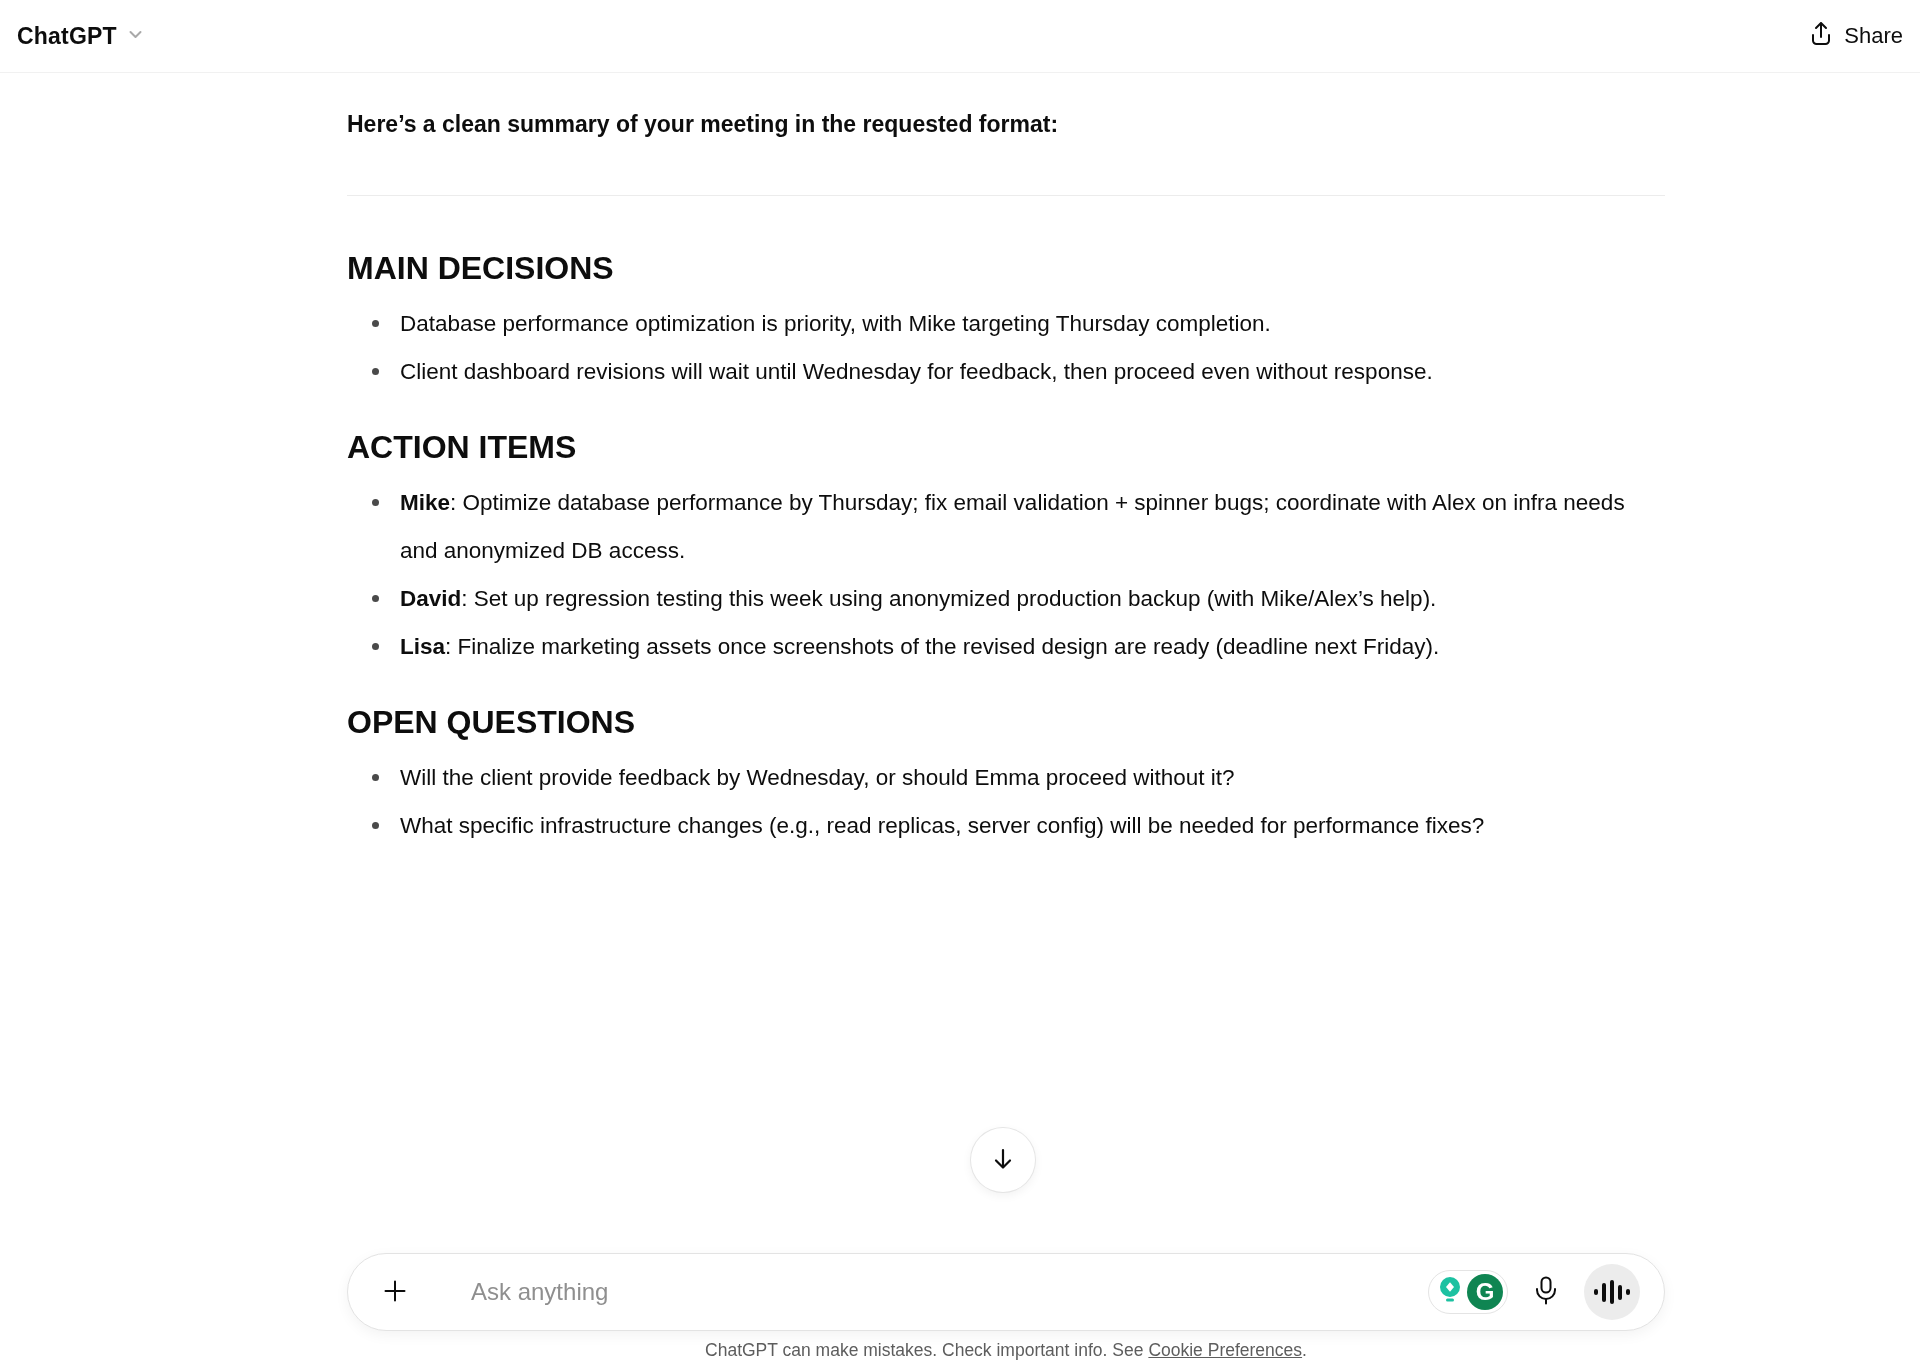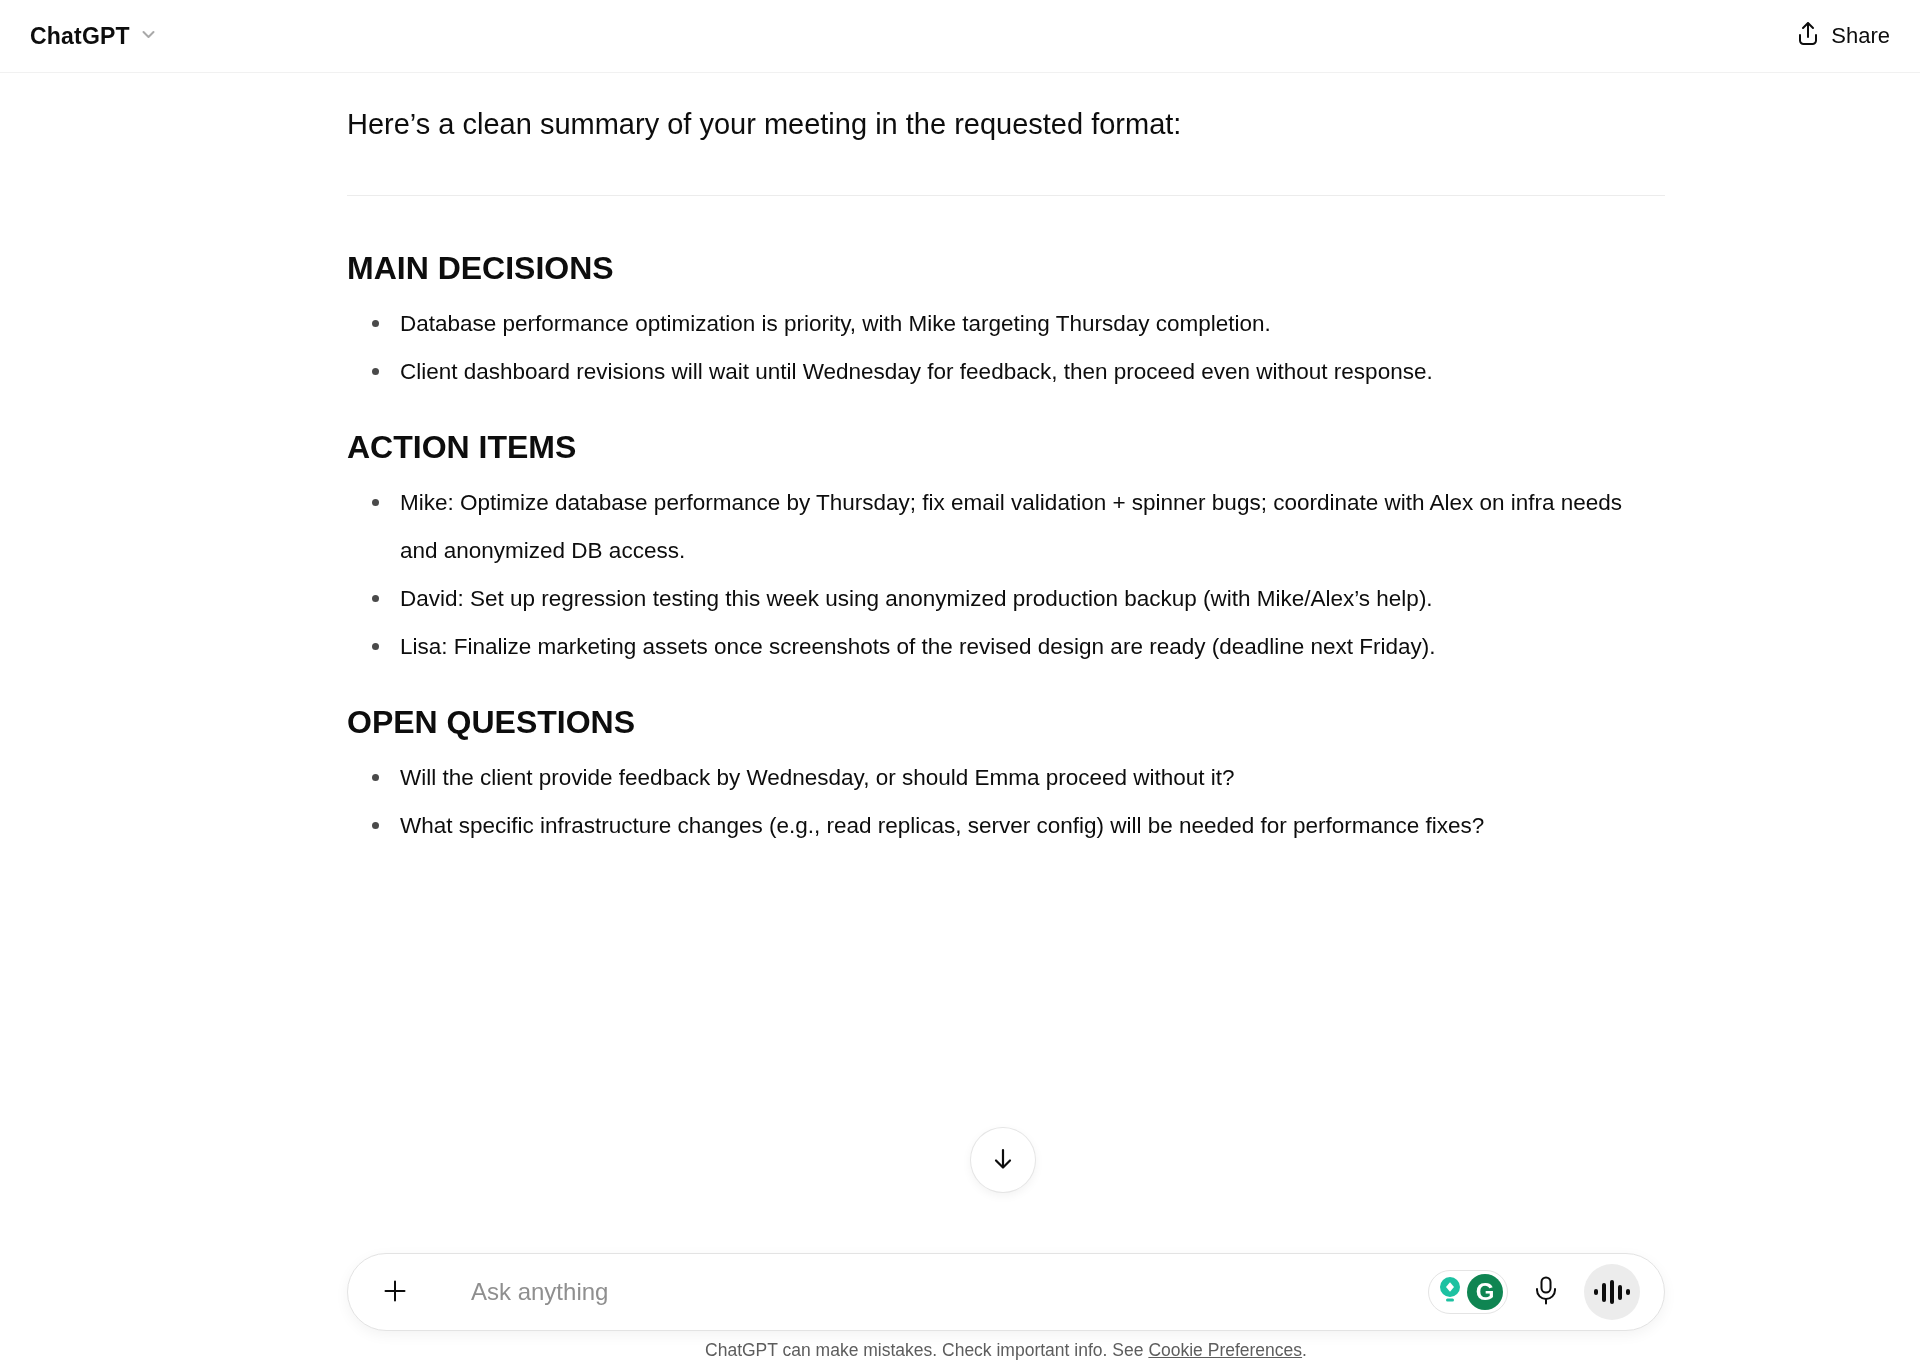--- a/index.html
+++ b/index.html
@@ -9,46 +9,46 @@
     font-family:"Liberation Sans", sans-serif;
     color:#0d0d0d; background:#fff;
     position:relative; overflow:hidden;
   }
 
   
   .topbar {
     position:absolute; top:0; left:0; right:0; height:73px;
     background:#fff; border-bottom:1px solid #f1f1f1;
     display:flex; align-items:center; justify-content:space-between;
-    padding:0 30px; z-index:10;
+    padding:0 17px; z-index:10;
   }
   .model-switcher { display:flex; align-items:center; gap:9px; cursor:pointer; }
   .model-label { font-size:23px; font-weight:600; letter-spacing:.2px; }
   .share-button {
     display:flex; align-items:center; gap:11px;
     background:none; border:none; cursor:pointer;
     font-family:inherit; font-size:22px; font-weight:500; color:#0d0d0d;
   }
 
   
   .column {
     position:absolute; top:73px; left:347px; width:1318px;
     padding-top:34px;
   }
-  .intro { font-size:29px; line-height:34px; }
+  .intro { font-size:23px; line-height:34px;font-weight:bold; }
   .divider { border:none; border-top:1px solid #ececec; margin-top:54px; }
   .sec-heading { font-size:32px; line-height:32px; font-weight:700; margin-top:35px; }
   #sections .sec-heading:first-child { margin-top:56px; }
   .sec-list { list-style:none; margin-top:16px; padding-left:53px; }
   .sec-list li { position:relative; font-size:22.5px; line-height:48px; }
   .sec-list li::before {
     content:""; position:absolute; left:-28px; top:20px;
     width:7px; height:7px; border-radius:50%; background:#4a4a4a;
   }
-  .sec-list strong { font-weight:400; }
+  .sec-list strong { font-weight:700; }
 
   
   .scroll-down {
     position:absolute; left:970px; top:1127px; width:66px; height:66px;
     border-radius:50%; background:#fff; border:1px solid rgba(0,0,0,.10);
     box-shadow:0 3px 10px rgba(0,0,0,.05);
     display:flex; align-items:center; justify-content:center;
     cursor:pointer; z-index:6;
   }
 

